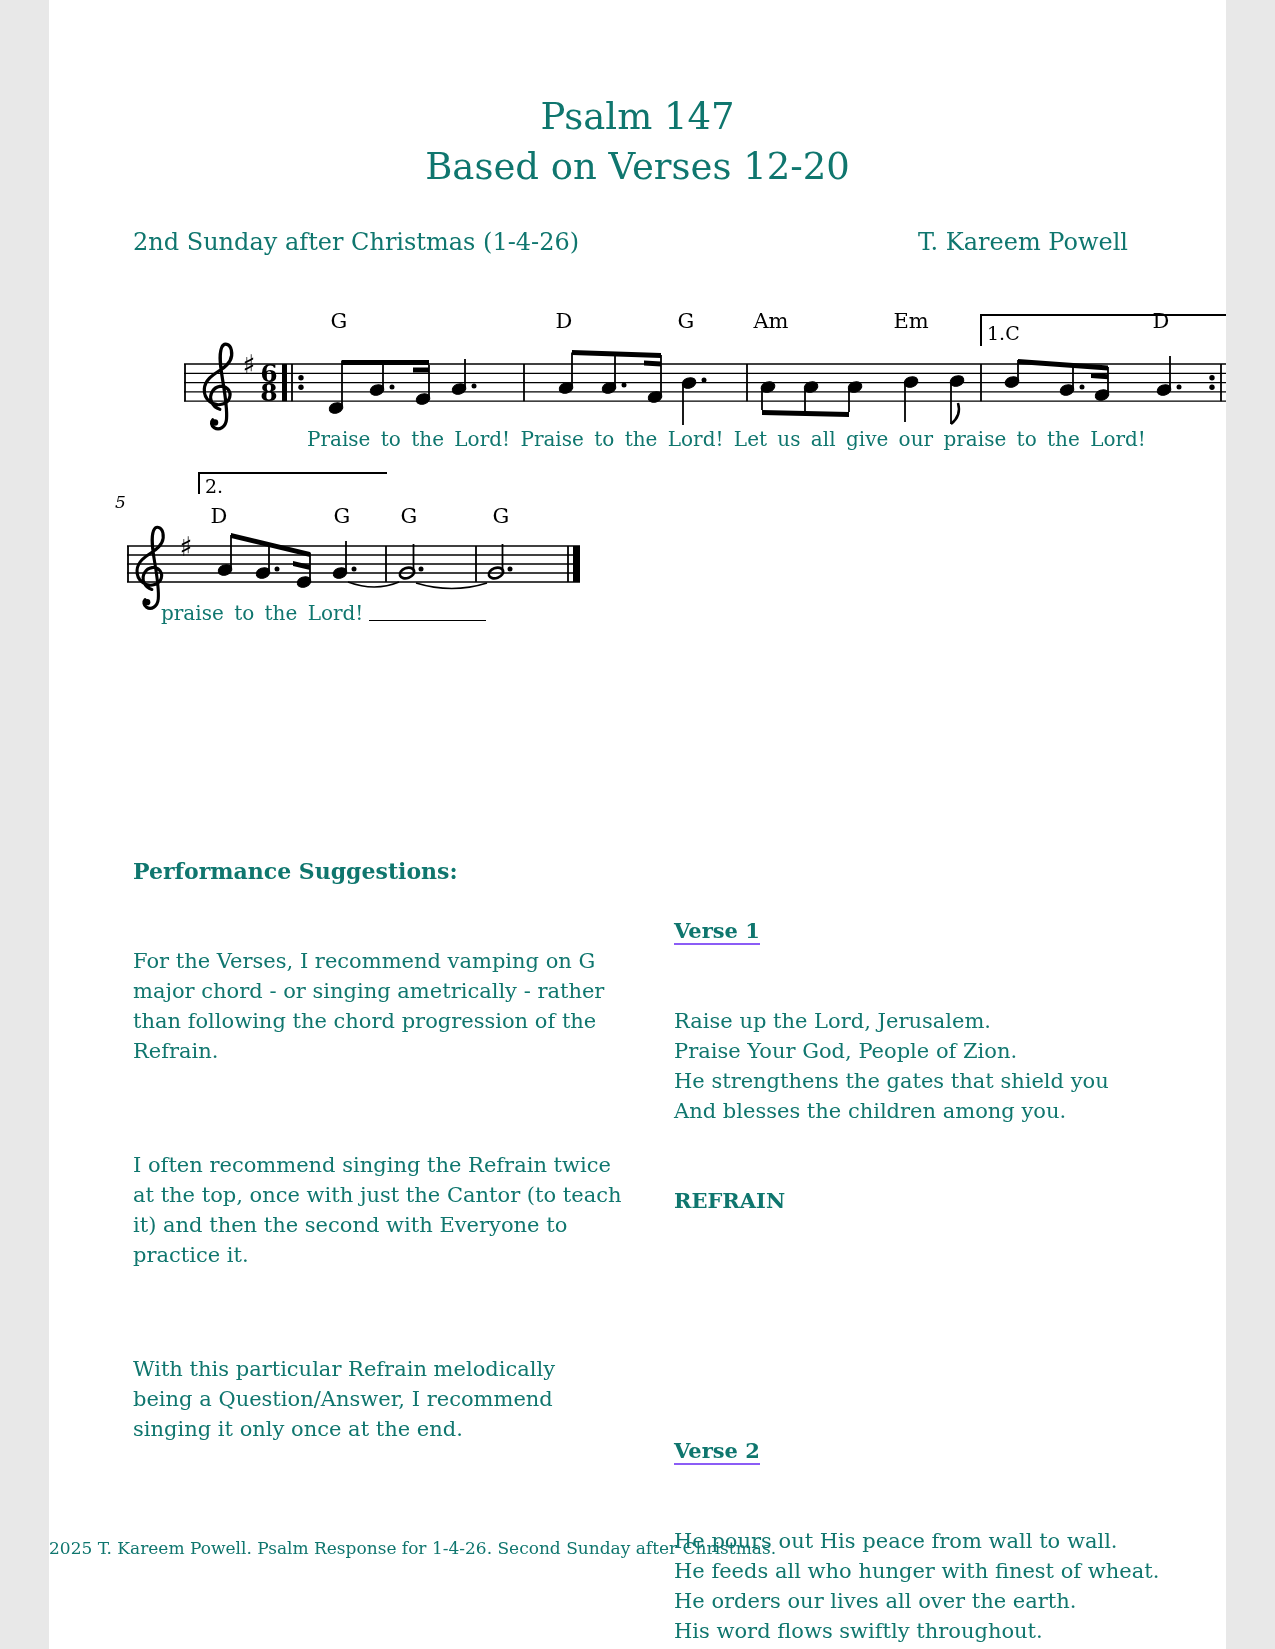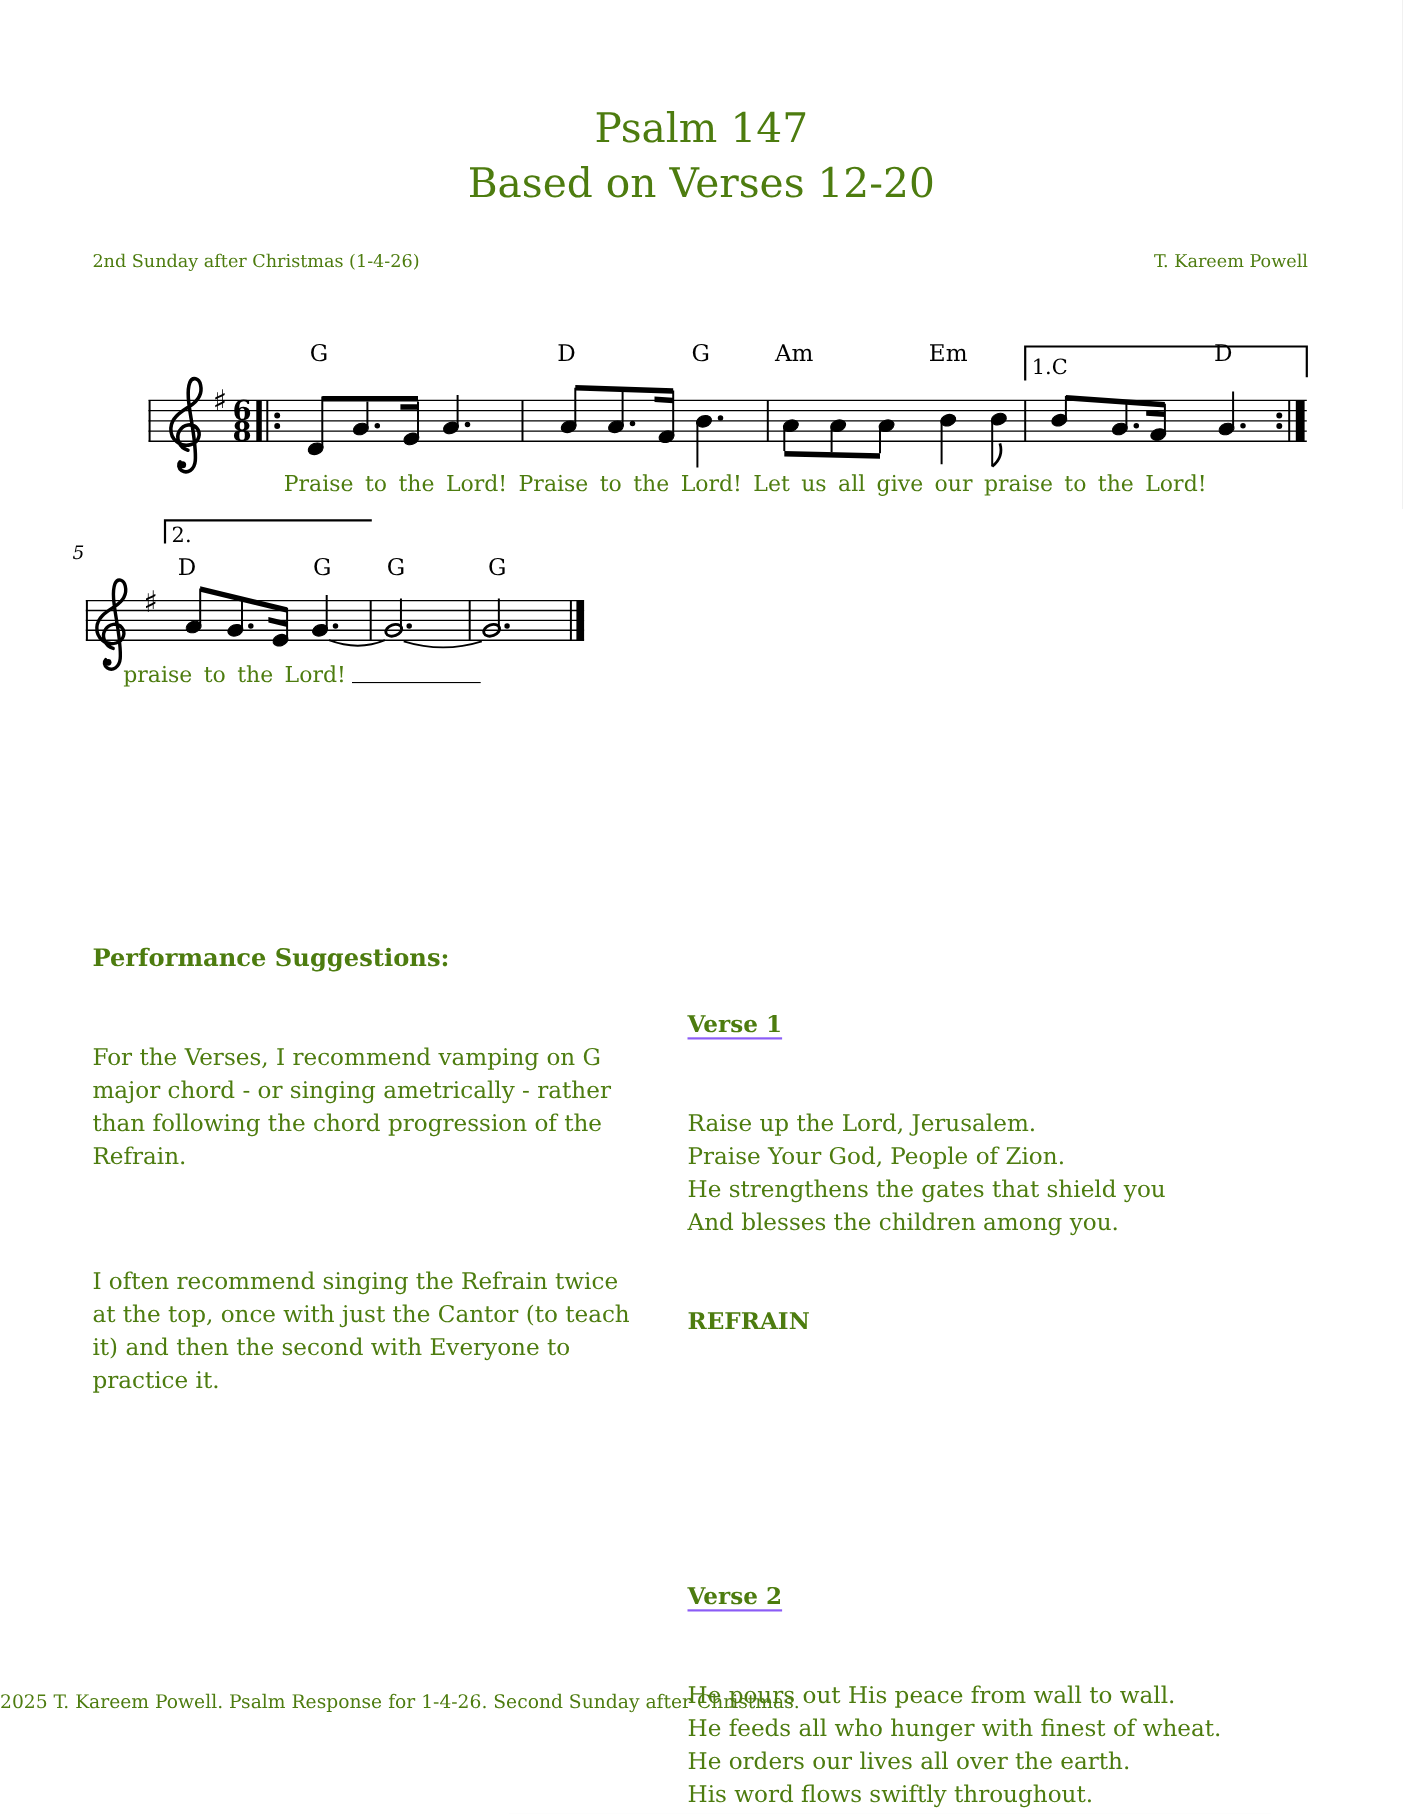--- a/index.html
+++ b/index.html
@@ -1,21 +1,21 @@
 <!DOCTYPE html>
 <html><head>
 <meta charset="utf-8">
 <style>
   html,body{margin:0;padding:0;background:#e8e8e8;}
-  .page{position:relative;width:1275px;height:1649px;background:#ffffff;margin:0 auto;
-        font-family:"DejaVu Serif",serif;color:#4d7c0f;overflow:hidden;}
+  .page{position:relative;width:1177px;height:1649px;background:#ffffff;margin:0 auto;
+        font-family:"DejaVu Serif",serif;color:#0f766e;overflow:hidden;}
   .title{position:absolute;top:92px;left:0;width:100%;text-align:center;
          font-size:37px;line-height:50px;}
-  .byline{position:absolute;top:228px;left:84px;right:86px;display:flex;
-          justify-content:space-between;font-size:16px;text-align:center;}
+  .byline{position:absolute;top:228px;left:84px;right:98px;display:flex;
+          justify-content:space-between;font-size:24px;text-align:center;}
   .system{position:absolute;left:0;}
   .sys1{top:298px;}
   .sys2{top:440px;}
   svg{display:block;}
   svg text{fill:#000;}
   .chord{font-family:"DejaVu Serif",serif;font-size:21px;}
   .volta-label{font-family:"DejaVu Serif",serif;font-size:19px;}
   .timesig{font-family:"DejaVu Serif",serif;font-size:25px;font-weight:bold;}
   .sharp{font-family:"DejaVu Sans",sans-serif;font-size:27px;}
   .measure-num{font-family:"DejaVu Serif",serif;font-size:17px;font-style:italic;}
@@ -236,20 +236,23 @@
   <div class="col col-left">
     <div class="col-heading">Performance Suggestions:</div>
     <div class="para">For the Verses, I recommend vamping on G
 major chord - or singing ametrically - rather
 than following the chord progression of the
 Refrain.</div>
     <div class="para2">I often recommend singing the Refrain twice
 at the top, once with just the Cantor (to teach
 it) and then the second with Everyone to
 practice it.</div>
+    <div class="para2">With this particular Refrain melodically
+being a Question/Answer, I recommend
+singing it only once at the end.</div>
   </div>
 
   <div class="col col-right">
     <div class="verse">
       <div class="verse-heading"><span>Verse 1</span></div>
       <div>Raise up the Lord, Jerusalem.
 Praise Your God, People of Zion.
 He strengthens the gates that shield you
 And blesses the children among you.</div>
       <div class="refrain">REFRAIN</div>

